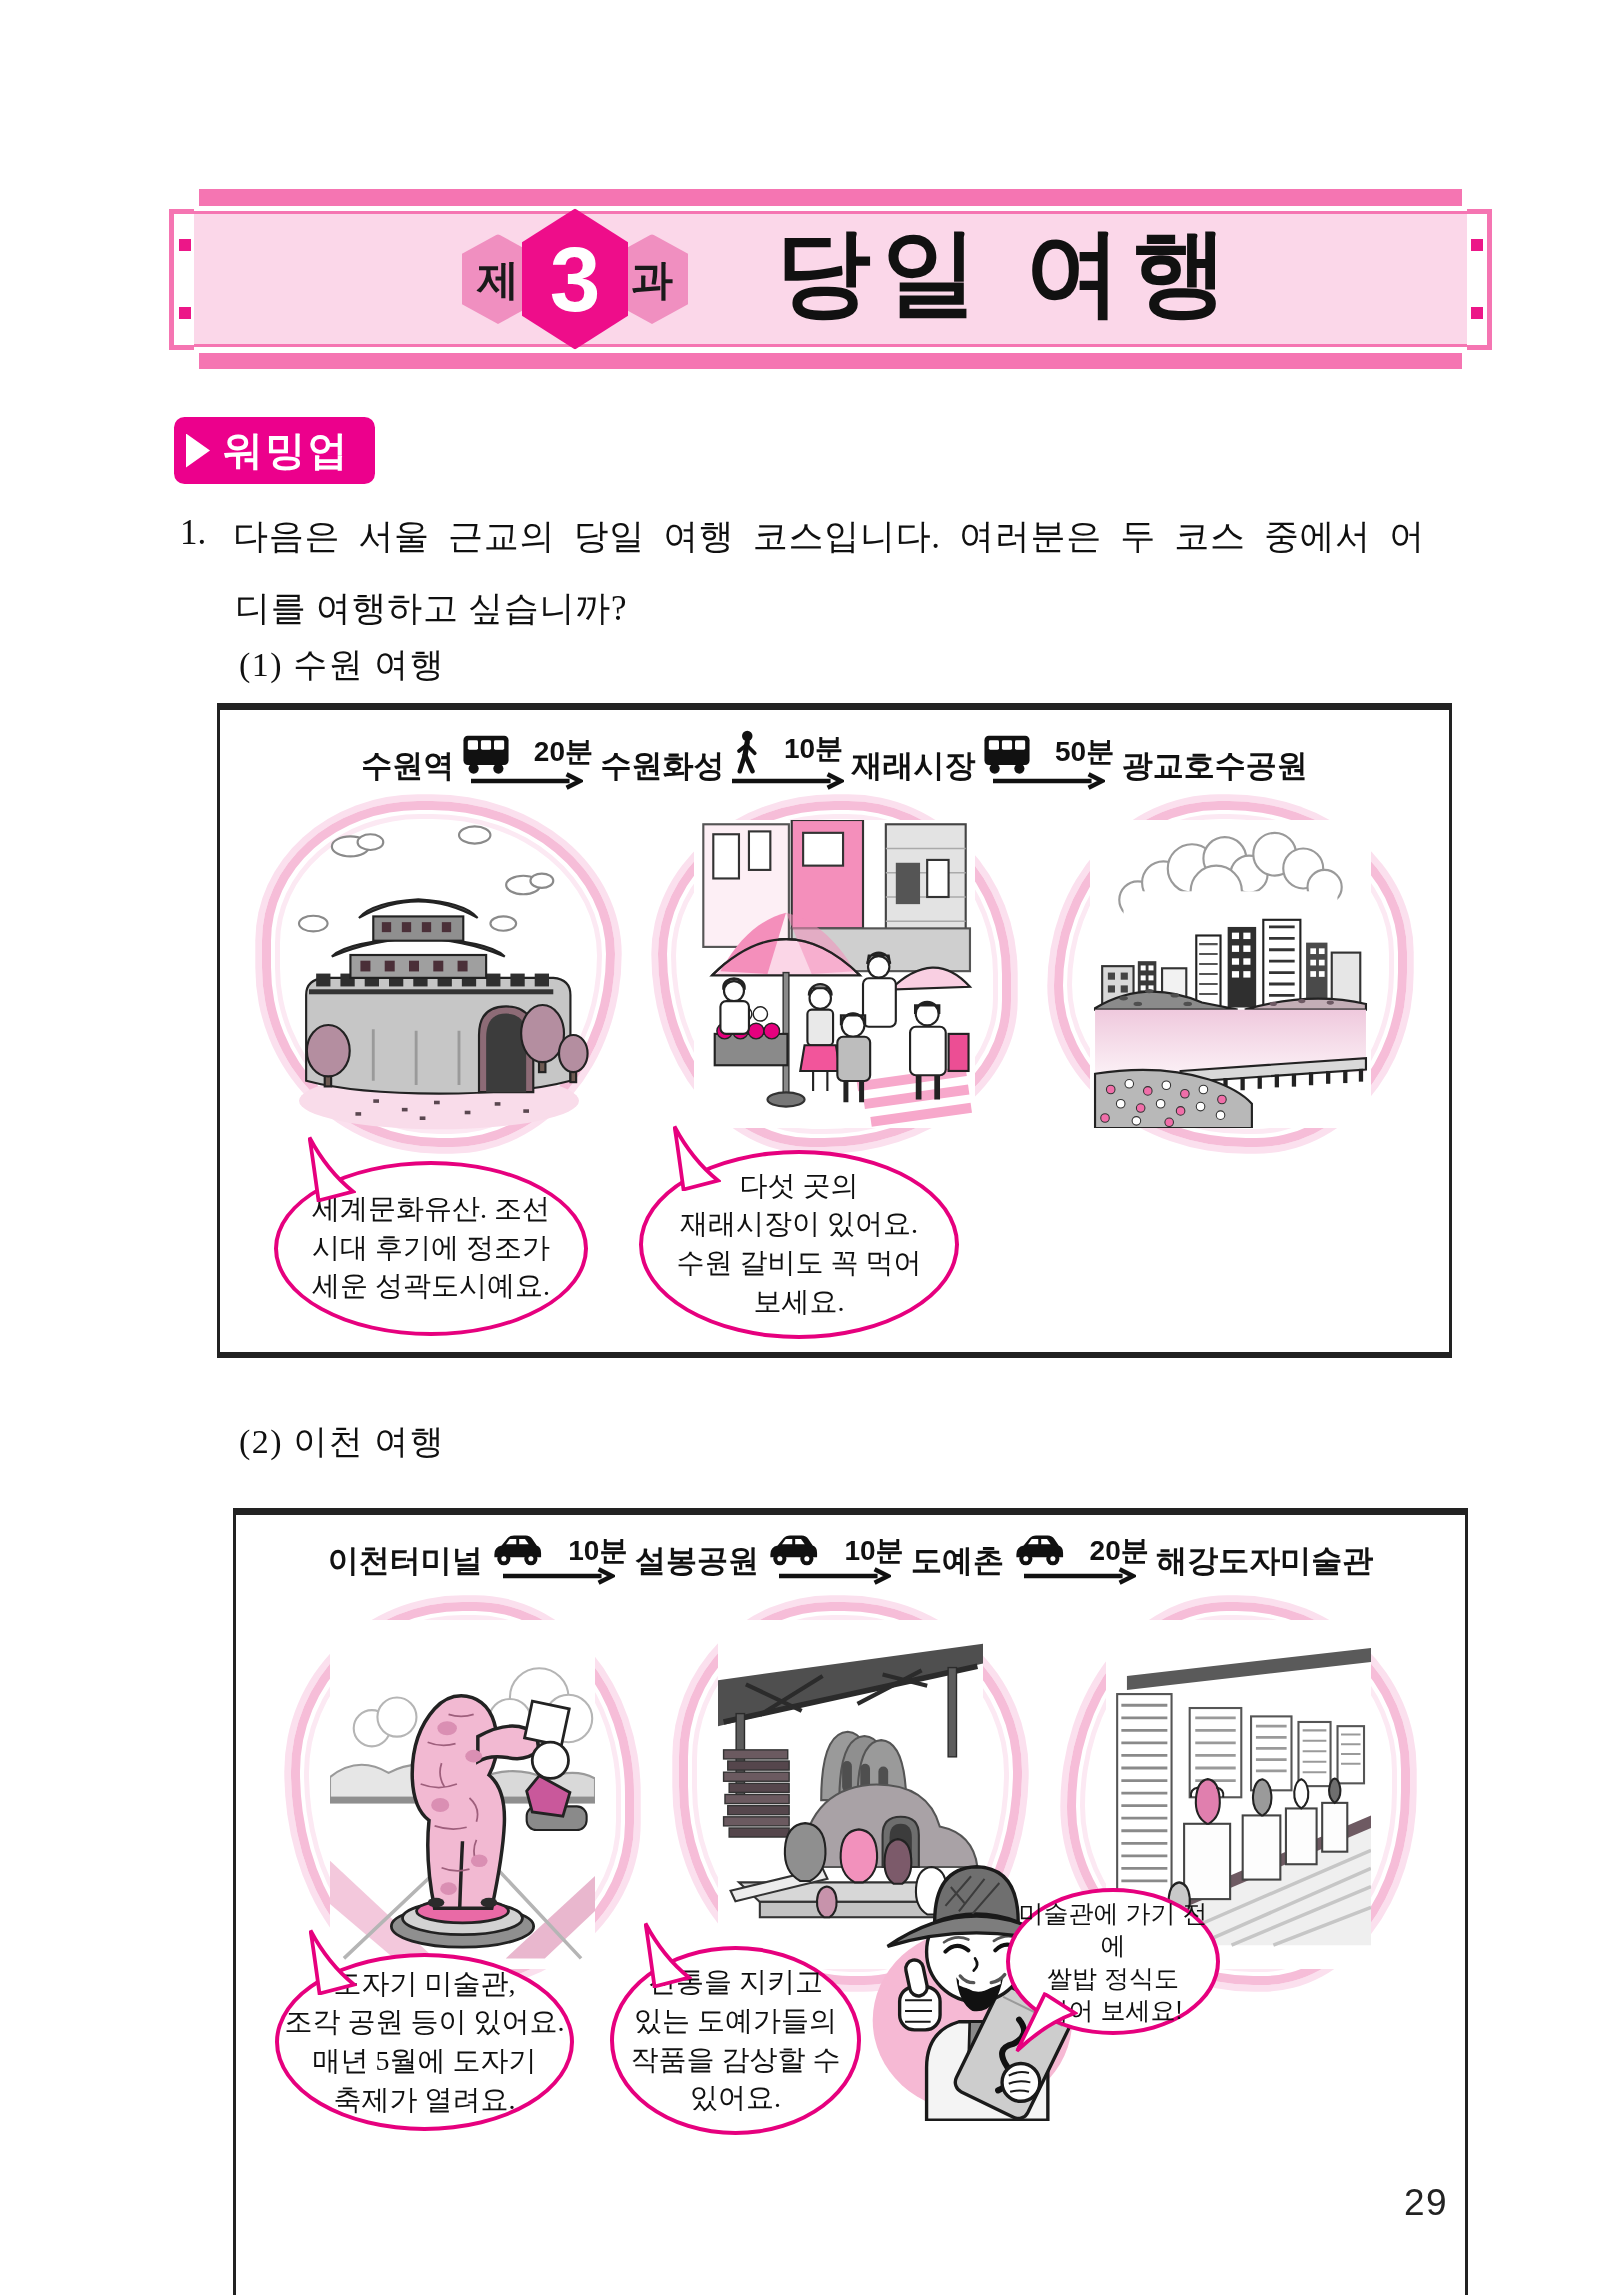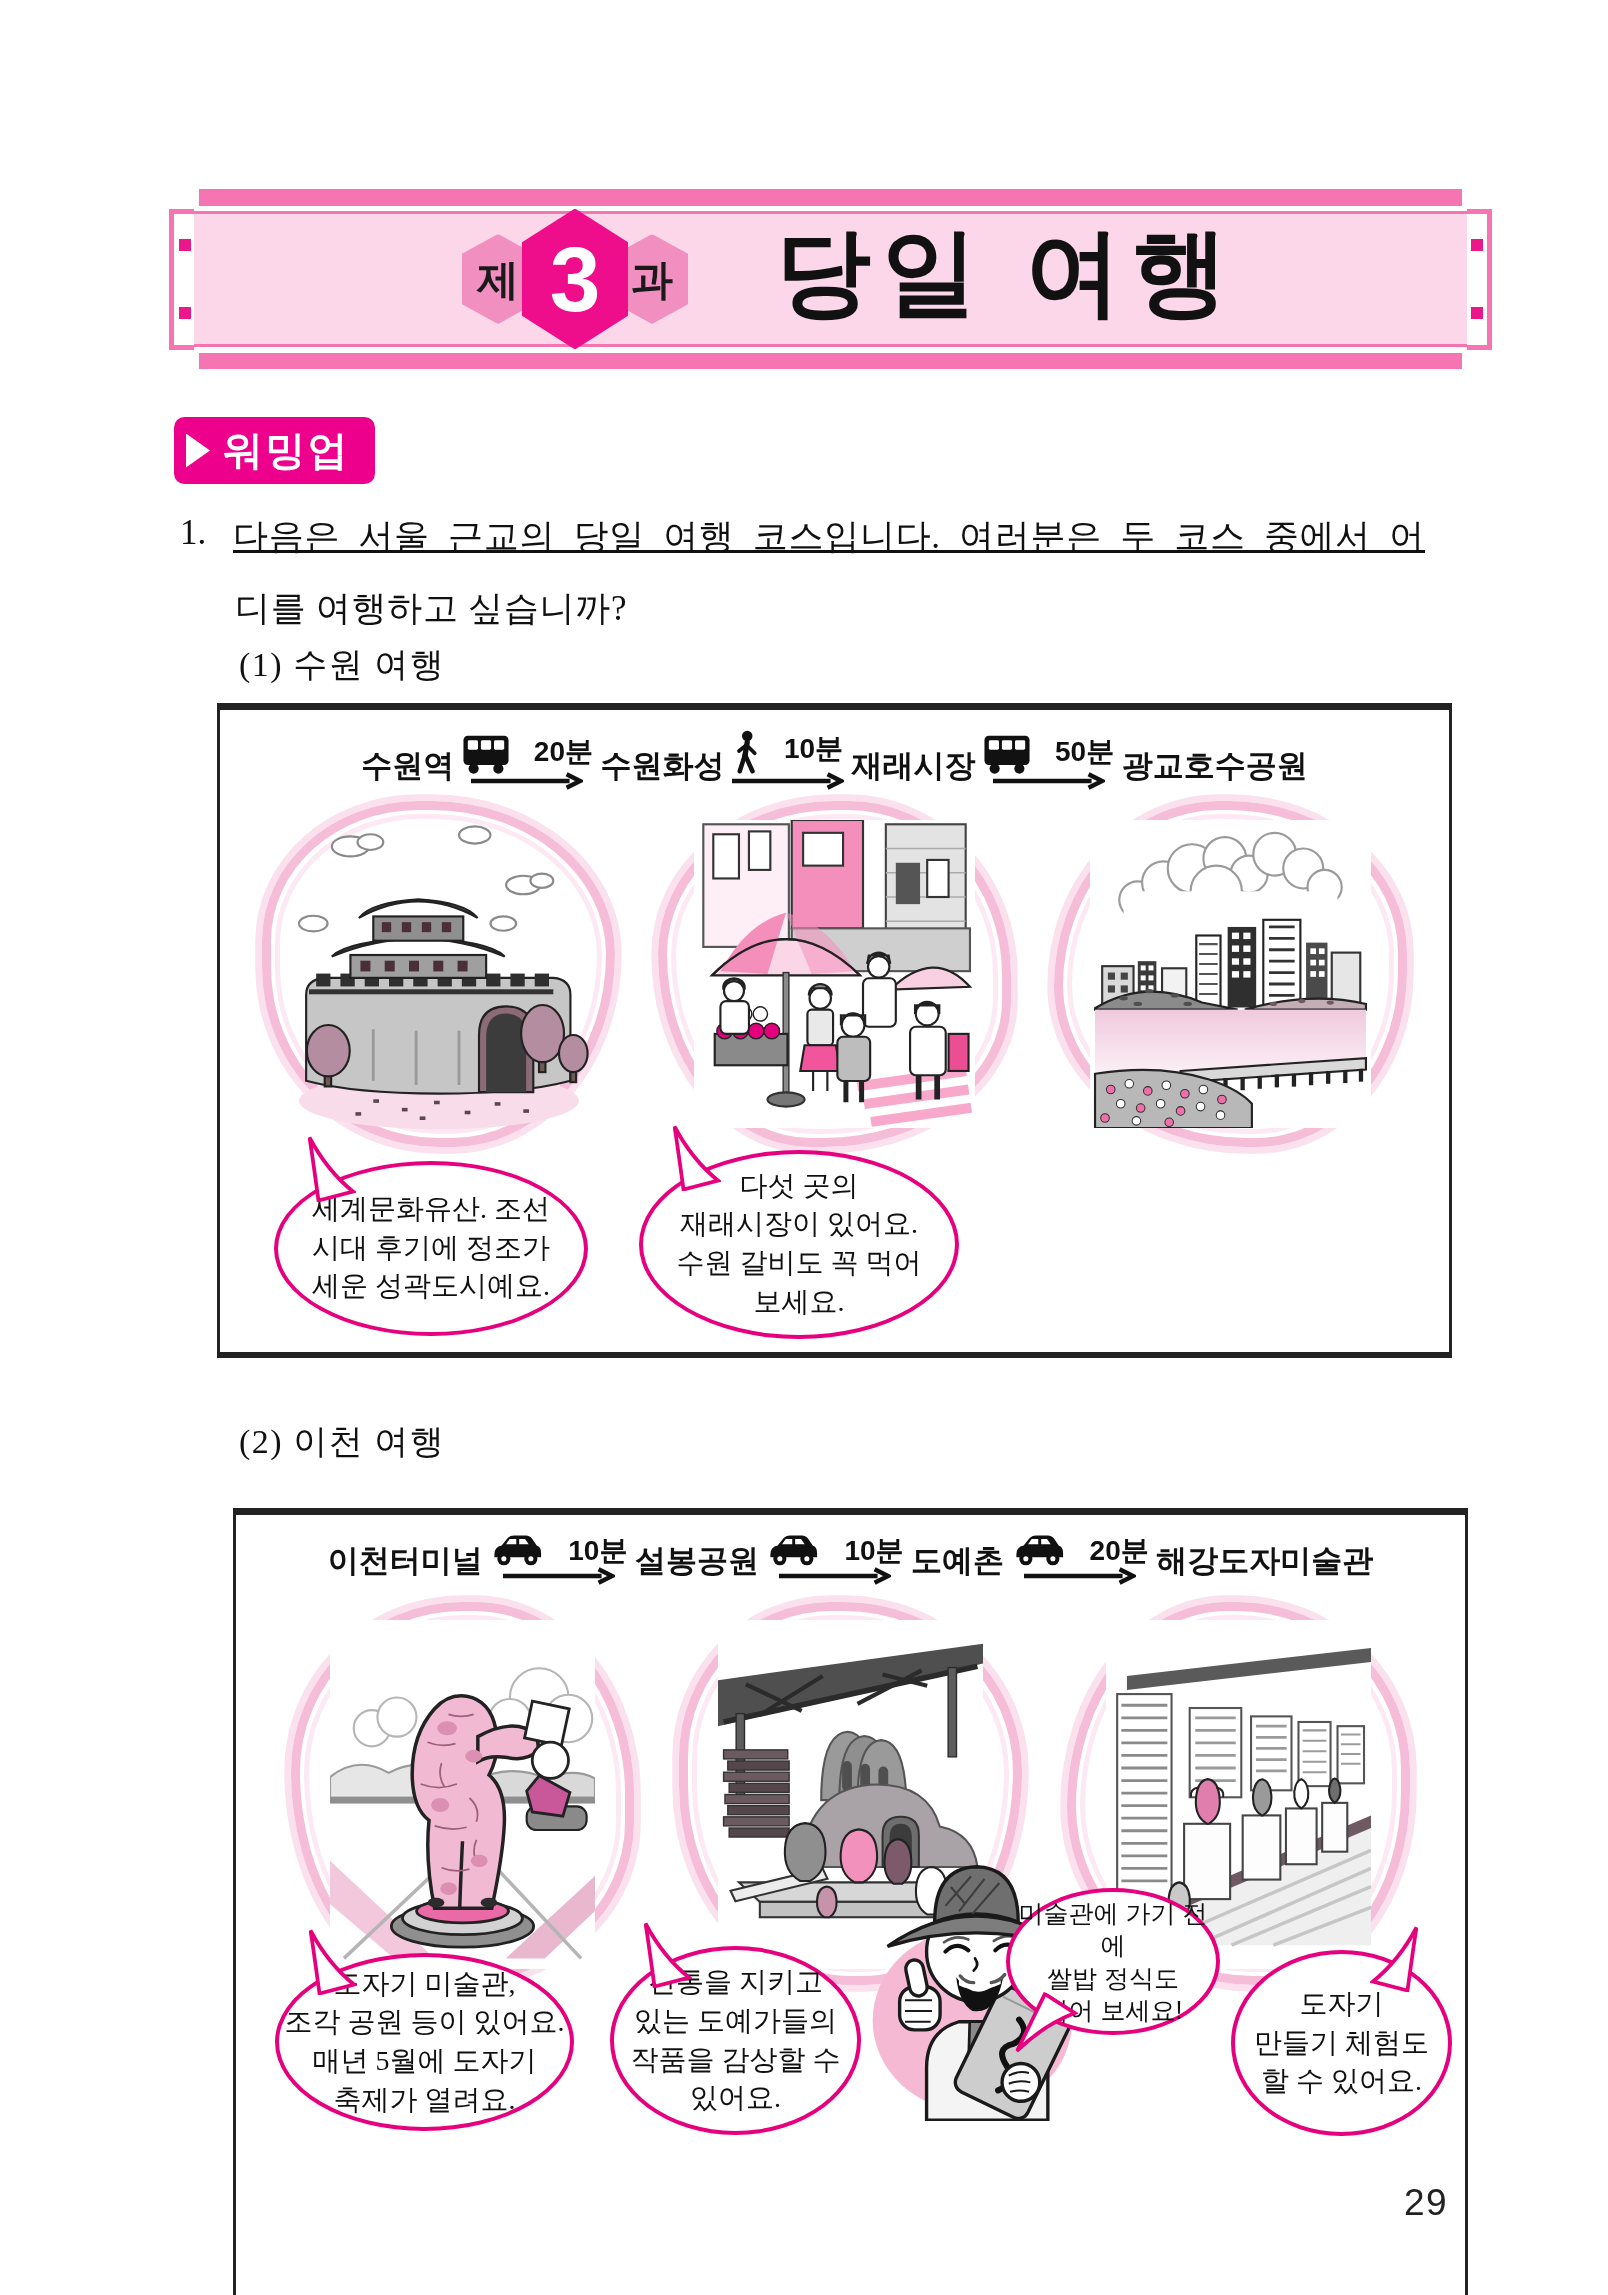--- a/index.html
+++ b/index.html
@@ -24,21 +24,21 @@
   .banner .title { position:absolute; left:603px; top:50%; transform:translateY(-54%); font-size:96px; font-weight:900; letter-spacing:10.5px; color:#111; white-space:nowrap; }
 
   
   .warmup { position:absolute; left:174px; top:417px; width:201px; height:67px; background:#EC008C; border-radius:10.5px; color:#fff; }
   .warmup .tri { position:absolute; left:12px; top:16.5px; width:24px; height:34px; background:#fff; clip-path:polygon(0 0,100% 50%,0 100%); }
   .warmup .wlabel { position:absolute; left:49px; top:0; height:67px; line-height:66px; font-size:40px; font-weight:900; letter-spacing:2.2px; }
 
   
   .q-serif { font-family:"Liberation Serif","DejaVu Serif",serif; color:#101010; }
   .q-num   { position:absolute; left:180px; top:513px; font-size:35px; }
-  .q-line1 { position:absolute; left:233px; top:513px; width:1192px; font-size:35px; text-align:justify; text-align-last:justify; letter-spacing:0.7px;text-decoration:underline; }
+  .q-line1 { position:absolute; left:233px; top:513px; width:1192px; font-size:35px; text-align:justify; text-align-last:justify; letter-spacing:0.7px; }
   .q-line2 { position:absolute; left:235px; top:585px; font-size:35px; letter-spacing:0.7px; }
   .course-heading { position:absolute; left:239px; font-size:34px; font-family:"Liberation Serif","DejaVu Serif",serif; color:#101010; letter-spacing:1.5px; }
   .ch1 { top:642px; } .ch2 { top:1419px; }
 
   
   .cbox { position:absolute; left:217px; width:1235px; border:3px solid #222; border-top-width:7.5px; border-bottom-width:6.7px; background:#fff; }
   .box1 { top:703px; height:655px; }
   .box2 { top:1508px; height:808px;margin-left:16px; }
 
   
@@ -707,25 +707,17 @@
 
     <div class="bubble b23">
       <svg class="tail down" width="48" height="66" viewBox="0 0 64 88">
           <path d="M14,86 C10,58 6,26 2,2 C20,36 40,58 60,74 Z" fill="#fff" stroke="#E6007E" stroke-width="5"></path>
         </svg>
       <div>미술관에 가기 전에</div>
         <div>쌀밥 정식도</div>
         <div>먹어 보세요!</div>
     </div>
 
-    <div class="bubble b24">
-      <svg class="tail right" width="48" height="66" viewBox="0 0 64 88">
-          <path d="M14,86 C10,58 6,26 2,2 C20,36 40,58 60,74 Z" fill="#fff" stroke="#E6007E" stroke-width="5"></path>
-        </svg>
-      <div>도자기</div>
-        <div>만들기 체험도</div>
-        <div>할 수 있어요.</div>
-    </div>
   </div>
 
   <div class="page-num">29</div>
 </div>
 
 
 </body></html>

